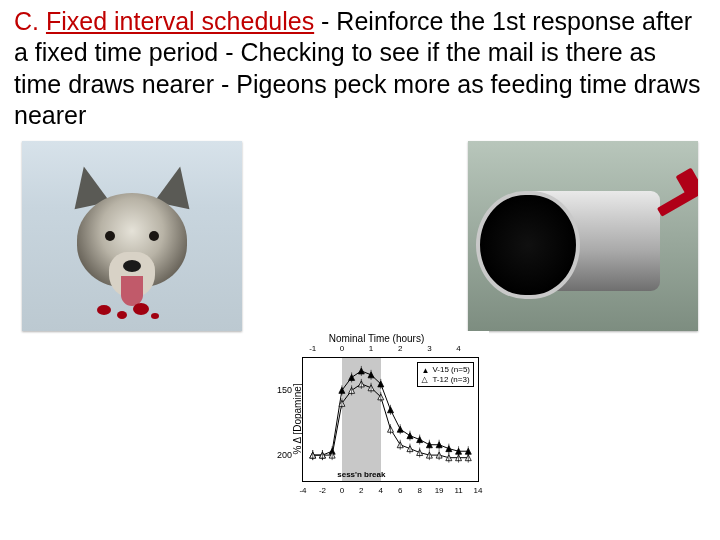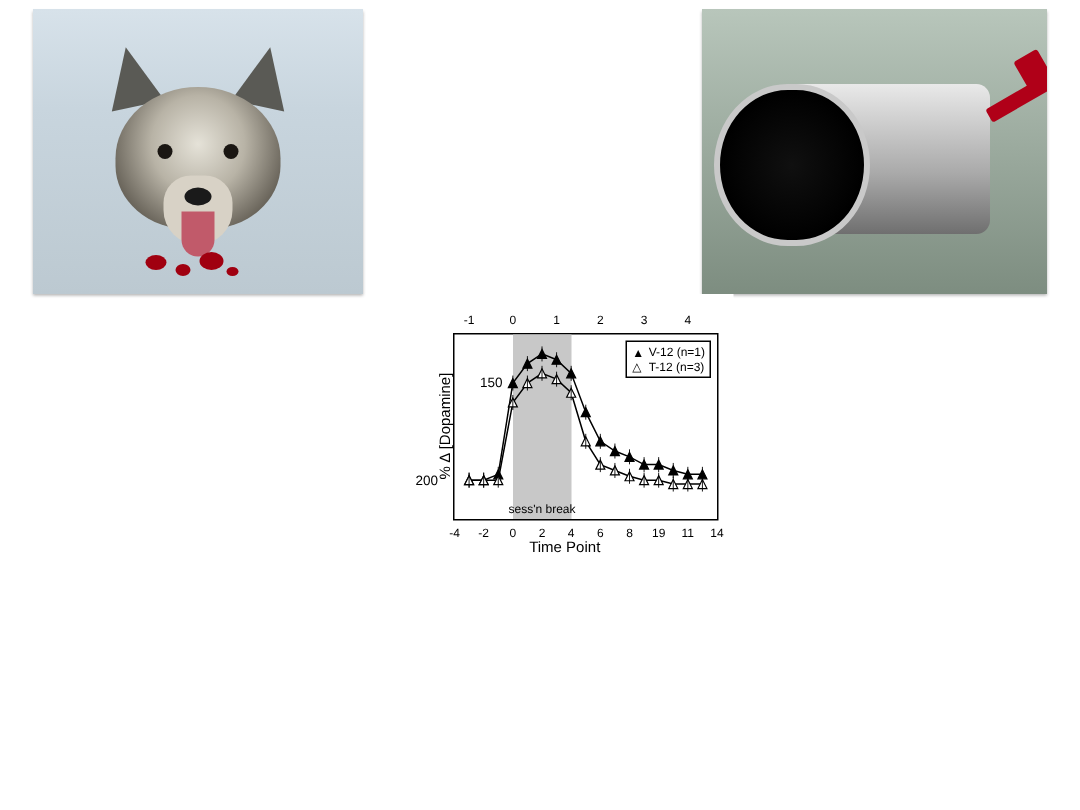--- a/index.html
+++ b/index.html
@@ -178,27 +178,33 @@
   }
   .legend{
     position:absolute;right:4px;top:4px;background:rgba(255,255,255,0.9);
     border:1px solid #000;font-size:8px;padding:2px 3px;line-height:1.2;
   }
   .legend .row{display:flex;align-items:center;gap:3px;}
   .legend .mk{width:8px;height:8px;display:inline-block;}
   .sessbreak{
     position:absolute;bottom:2px;font-size:8px;color:#000;
     transform:translateX(-50%);
+    font-weight:bold;
   }
 </style>
 </head>
 <body>
 
 <div class="slide">
 
+  <p class="heading">
+    <span class="lead">C.</span>
+    <span> </span>
+    <span class="lead-under">Fixed interval schedules</span><span> - Reinforce the 1st response after a fixed time period - Checking to see if the mail is there as time draws nearer - Pigeons peck more as feeding time draws nearer</span>
+  </p>
 
   <div class="images">
 
     <div class="img-box img-wolf" aria-label="wolf-with-blood-on-snout">
       <div class="wolf-body">
         <div class="wolf-ear-l"></div>
         <div class="wolf-ear-r"></div>
         <div class="wolf-head">
           <div class="wolf-eye-l"></div>
           <div class="wolf-eye-r"></div>
@@ -218,22 +224,22 @@
 
     <div class="img-box img-mail" aria-label="open-empty-mailbox">
       <div class="mailbox">
         <div class="mailbox-body"></div>
         <div class="mailbox-open"></div>
         <div class="mailbox-flag"></div>
       </div>
     </div>
 
     <div class="img-box img-chart" aria-label="dopamine-vs-time-point-chart">
+      <div class="chart-title">Nominal Time (hours)</div>
       <div class="chart-ylabel">% Δ [Dopamine]</div>
-      <div class="chart-xlabel">Time Point</div>
       <div class="chart-area" id="chart-area">
         <div class="chart-shade" id="chart-shade" style="left: 38.8889px; width: 38.8889px;"></div>
         <svg class="chart-svg" id="chart-svg" preserveAspectRatio="none" viewBox="0 0 175 123">
             <polyline points="9.722222222222221,97.10526315789474 19.444444444444443,97.10526315789474 29.166666666666664,93.22105263157894 38.888888888888886,32.36842105263159 48.611111111111114,19.42105263157896 58.33333333333333,12.94736842105263 68.05555555555556,16.831578947368413 77.77777777777777,25.89473684210526 87.5,51.78947368421052 97.22222222222223,71.21052631578948 106.94444444444446,77.6842105263158 116.66666666666666,81.56842105263158 126.38888888888889,86.74736842105264 136.11111111111111,86.74736842105264 145.83333333333334,90.63157894736842 155.55555555555554,93.22105263157894 165.27777777777777,93.22105263157894" fill="none" stroke="#000" stroke-width="1"></polyline>
             <polygon points="9.722222222222221,94.10526315789474 6.722222222222221,100.10526315789474 12.722222222222221,100.10526315789474" stroke="#000" stroke-width="0.8" fill="#000"></polygon>
             <line x1="9.722222222222221" x2="9.722222222222221" y1="92.10526315789474" y2="102.10526315789474" stroke="#000" stroke-width="0.6"></line>
             <polygon points="19.444444444444443,94.10526315789474 16.444444444444443,100.10526315789474 22.444444444444443,100.10526315789474" stroke="#000" stroke-width="0.8" fill="#000"></polygon>
             <line x1="19.444444444444443" x2="19.444444444444443" y1="92.10526315789474" y2="102.10526315789474" stroke="#000" stroke-width="0.6"></line>
             <polygon points="29.166666666666664,90.22105263157894 26.166666666666664,96.22105263157894 32.166666666666664,96.22105263157894" stroke="#000" stroke-width="0.8" fill="#000"></polygon>
             <line x1="29.166666666666664" x2="29.166666666666664" y1="88.22105263157894" y2="98.22105263157894" stroke="#000" stroke-width="0.6"></line>
@@ -297,30 +303,30 @@
             <polygon points="145.83333333333334,96.69473684210526 142.83333333333334,102.69473684210526 148.83333333333334,102.69473684210526" stroke="#000" stroke-width="0.8" fill="#fff"></polygon>
             <line x1="145.83333333333334" x2="145.83333333333334" y1="94.69473684210526" y2="104.69473684210526" stroke="#000" stroke-width="0.6"></line>
             <polygon points="155.55555555555554,96.69473684210526 152.55555555555554,102.69473684210526 158.55555555555554,102.69473684210526" stroke="#000" stroke-width="0.8" fill="#fff"></polygon>
             <line x1="155.55555555555554" x2="155.55555555555554" y1="94.69473684210526" y2="104.69473684210526" stroke="#000" stroke-width="0.6"></line>
             <polygon points="165.27777777777777,96.69473684210526 162.27777777777777,102.69473684210526 168.27777777777777,102.69473684210526" stroke="#000" stroke-width="0.8" fill="#fff"></polygon>
             <line x1="165.27777777777777" x2="165.27777777777777" y1="94.69473684210526" y2="104.69473684210526" stroke="#000" stroke-width="0.6"></line>
           </svg>
         <div class="legend">
           <div class="row">
             <span class="mk">▲</span>
-            <span>V-12 (n=1)</span>
+            <span>V-15 (n=5)</span>
           </div>
           <div class="row">
             <span class="mk">△</span>
             <span>T-12 (n=3)</span>
           </div>
         </div>
         <div class="sessbreak" id="sessbreak" style="left: 58.3333px;">sess'n break</div>
       <div class="ytick" style="top: 97.1053px;">200</div>
-          <div class="ytick" style="top: 32.3684px; margin-left: 43px;">150</div>
+          <div class="ytick" style="top: 32.3684px;">150</div>
           <div class="xtick" style="left: 0px;">-4</div>
           <div class="xtick" style="left: 19.4444px;">-2</div>
           <div class="xtick" style="left: 38.8889px;">0</div>
           <div class="xtick" style="left: 58.3333px;">2</div>
           <div class="xtick" style="left: 77.7778px;">4</div>
           <div class="xtick" style="left: 97.2222px;">6</div>
           <div class="xtick" style="left: 116.667px;">8</div>
           <div class="xtick" style="left: 136.111px;">19</div>
           <div class="xtick" style="left: 155.556px;">11</div>
           <div class="xtick" style="left: 175px; text-align: center;">14</div>

